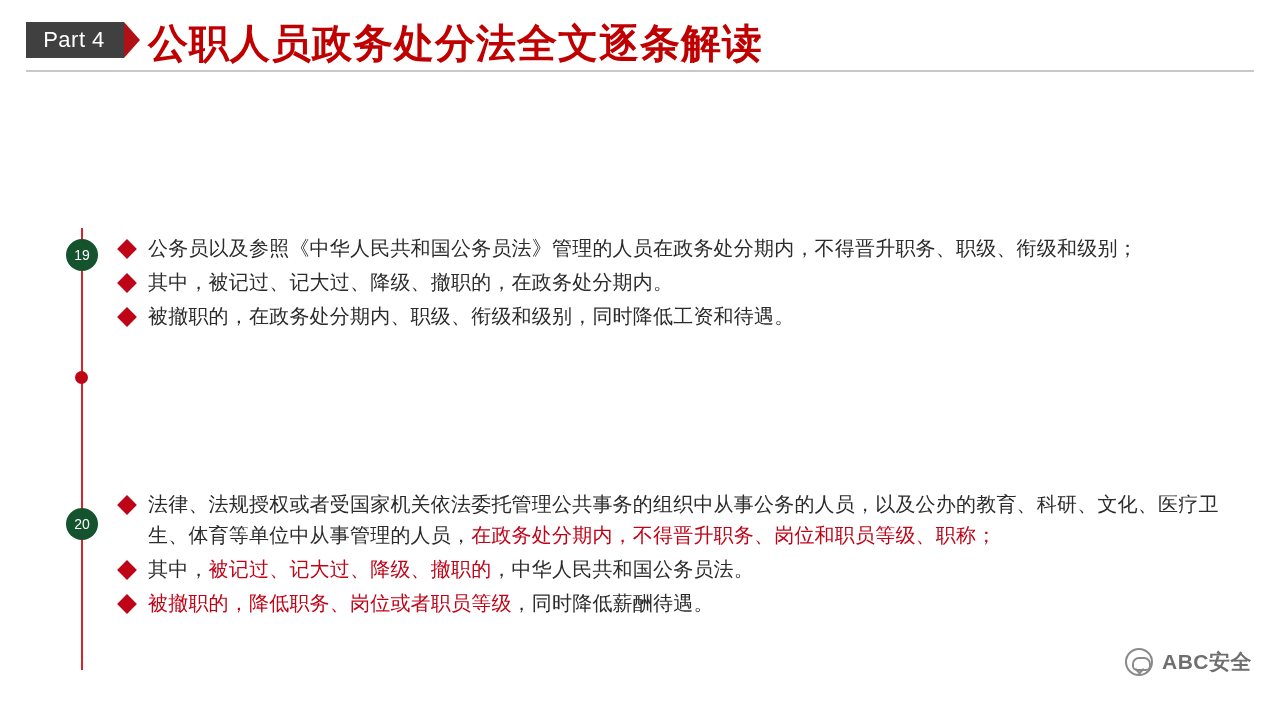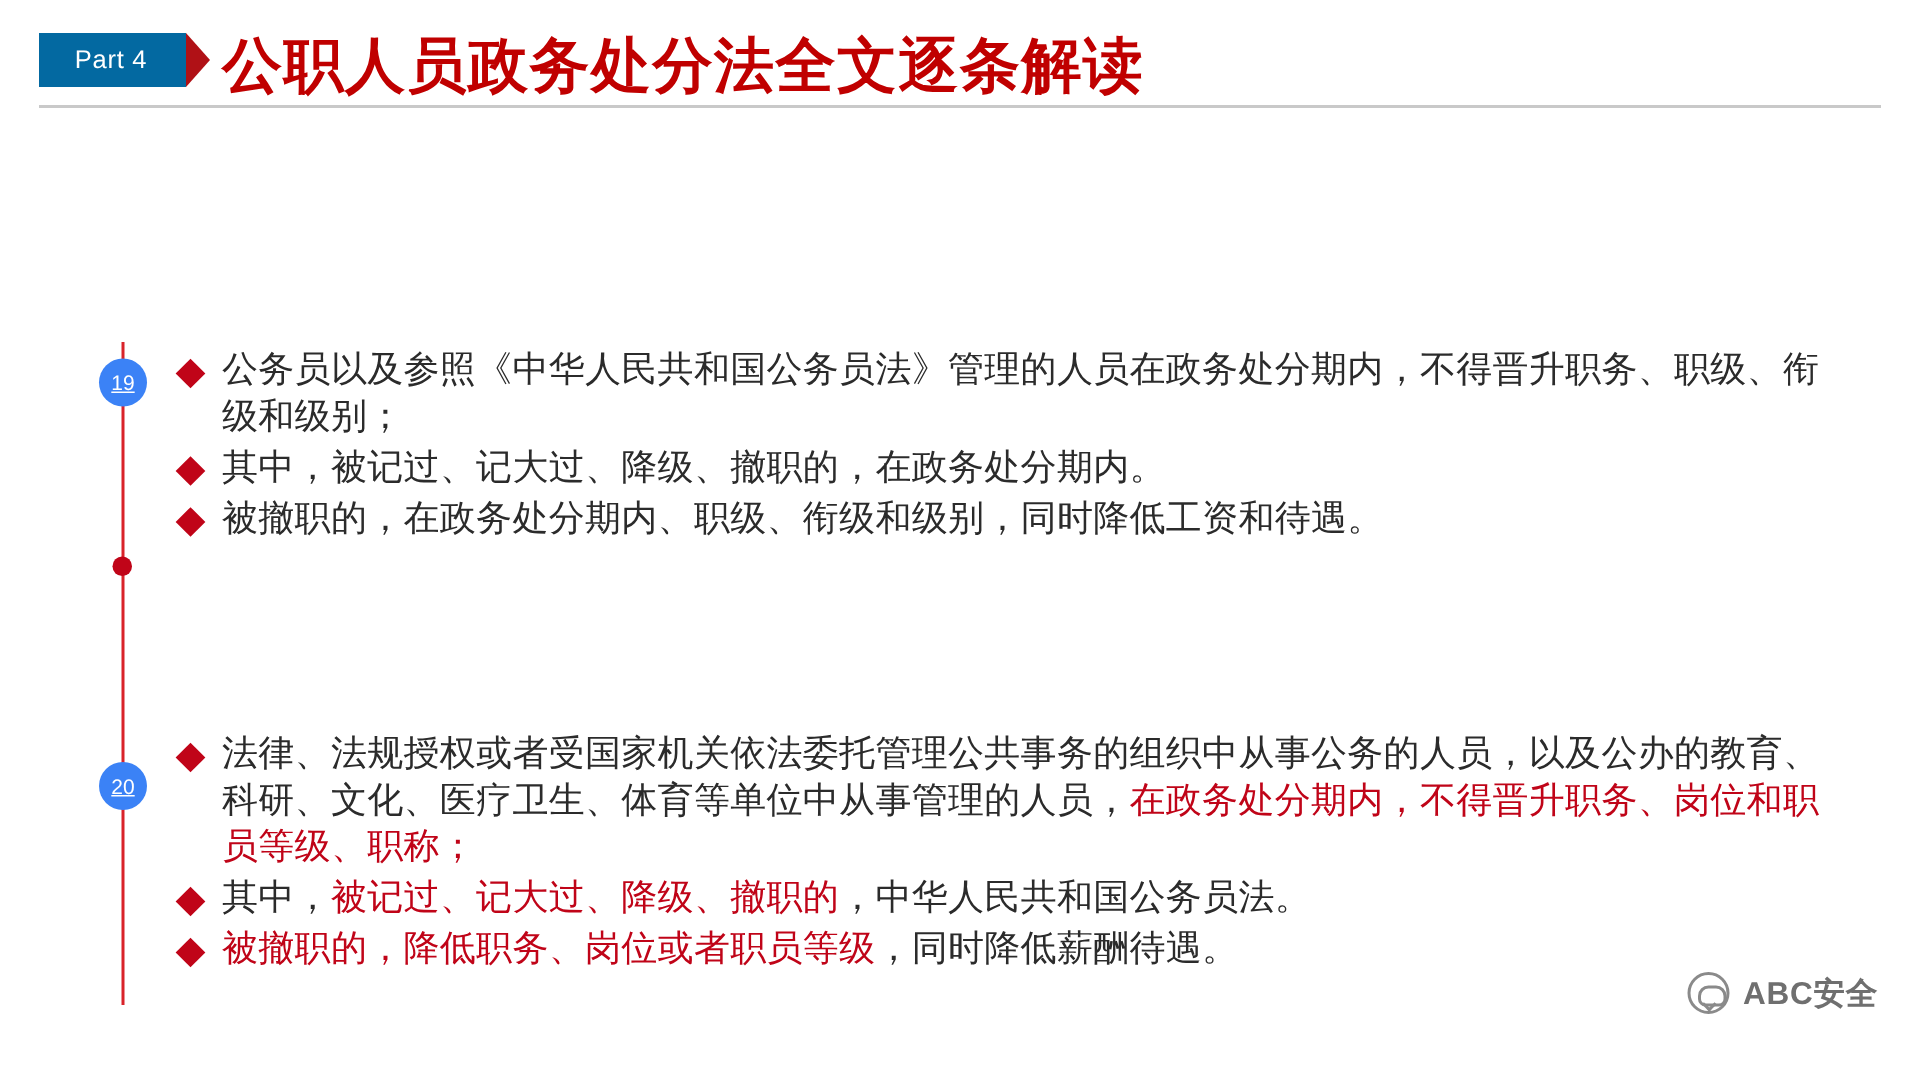--- a/index.html
+++ b/index.html
@@ -22,23 +22,23 @@
     position: absolute;
     left: 0; top: 0;
     width: 1280px;
     height: 76px;
   }
   .part-tag {
     position: absolute;
     left: 26px; top: 22px;
     height: 36px;
     min-width: 98px;
-    background: #0369a1;
+    background: #404040;
     color: #ffffff;
-    font-size: 17px;
+    font-size: 22px;
     letter-spacing: 0.5px;
     display: flex;
     align-items: center;
     justify-content: center;
     padding: 0 16px 0 14px;
   }
   .part-tag-arrow {
     position: absolute;
     left: 124px; top: 22px;
     width: 0; height: 0;
@@ -68,28 +68,27 @@
     position: absolute;
     left: 81px; top: 228px;
     width: 2px;
     height: 442px;
     background: #d9232a;
   }
   .tl-node {
     position: absolute;
     width: 32px; height: 32px;
     border-radius: 50%;
-    background: #3b82f6;
+    background: #14532d;
     color: #ffffff;
     font-size: 14px;
     display: flex;
     align-items: center;
     justify-content: center;
     left: 66px;
-    text-decoration: underline;
   }
   .tl-node.n19 { top: 239px; }
   .tl-node.n20 { top: 468px; margin-top: 40px; }
   .tl-dot {
     position: absolute;
     left: 75px; top: 371px;
     width: 13px; height: 13px;
     border-radius: 50%;
     background: #c00418;
   }
@@ -110,25 +109,24 @@
   }
   .diamond {
     flex: 0 0 auto;
     width: 14px; height: 14px;
     background: #c00418;
     transform: rotate(45deg);
     margin-top: 9px;
     margin-right: 14px;
   }
   .bullet-text {
-    font-size: 24px;
+    font-size: 20px;
     line-height: 31px;
     color: #2b2b2b;
     letter-spacing: 0.2px;
-    font-family: Liberation Mono, monospace;
   }
   .bullet-text .em {
     color: #c00418;
   }
 
   
   .watermark {
     position: absolute;
     right: 28px;
     bottom: 44px;

